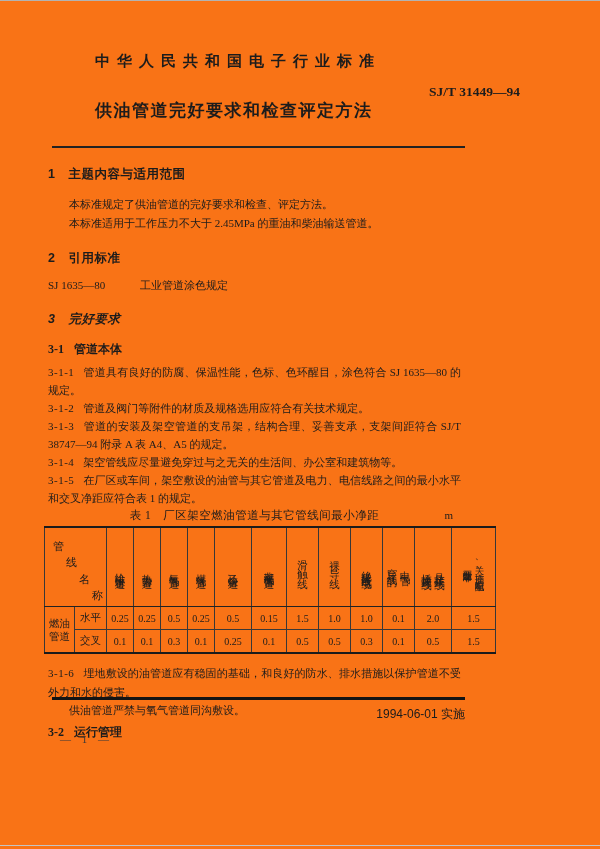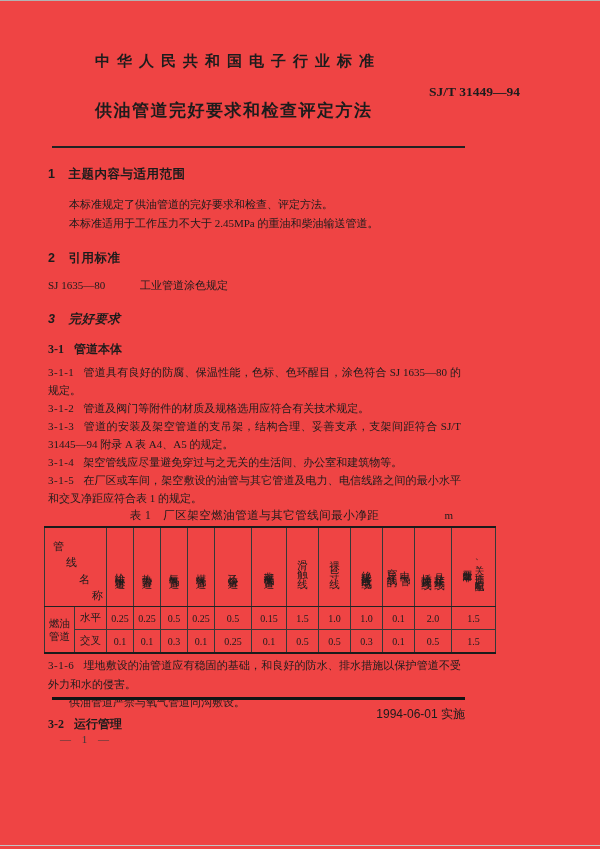--- a/index.html
+++ b/index.html
@@ -1,17 +1,17 @@
 <!DOCTYPE html>
 <html><head>
 <meta charset="utf-8">
 <style>
   html,body{margin:0;padding:0;background:#ffffff;}
   .page{
-    position:relative;width:600px;height:849px;background:#ef4444;
+    position:relative;width:600px;height:849px;background:#f97316;
     font-family:"Liberation Serif",serif;color:#1c1c1c;overflow:hidden;
   }
   .scan-edge-top{position:absolute;top:0;left:0;right:0;height:1px;background:#b3b3b3;}
   .scan-edge-bottom{position:absolute;bottom:3px;left:0;right:0;height:1px;background:#c4c4c4;}
 
   
   .std-type{position:absolute;top:52px;left:95px;font-family:"Liberation Sans",sans-serif;
     font-weight:bold;font-size:15px;letter-spacing:7px;}
   .std-num{position:absolute;top:84px;left:340px;width:180px;text-align:right;
     font-weight:bold;font-size:13.5px;}
@@ -31,21 +31,21 @@
   .h3 .num{margin-right:10px;font-family:"Liberation Serif",serif;font-weight:bold;}
   .para{font-size:11px;line-height:19px;margin:0;text-align:justify;}
   .para.ind{text-indent:1.9em;}
   .p-first{margin-top:12px;}
   .refs{margin-top:9px;font-size:11px;line-height:18px;}
   .ref-row{display:flex;}
   .ref-code{width:92px;flex:none;}
   .item{font-size:11px;line-height:18px;margin:0;text-align:justify;}
   .items{margin-top:5px;}
   .item .num{margin-right:9px;letter-spacing:0.5px;}
-  .after-table{margin-top:2px;line-height:18.5px;}
+  .after-table{margin-top:10px;line-height:18.5px;}
   .note-line{margin-top:0;}
   .h3.h-32{margin-top:4px;}
 
   
   .tbl-caption{position:relative;margin-top:1px;text-align:center;font-size:11.5px;height:16px;}
   .tbl-caption .cap{font-weight:normal;letter-spacing:0.5px;}
   .tbl-caption .unit{position:absolute;right:8px;top:1px;font-size:11px;}
   table.t1{border-collapse:collapse;table-layout:fixed;width:451px;margin-left:-4px;margin-top:2px;
     border-top:2px solid #1b1b1b;border-bottom:2.5px solid #1b1b1b;}
   table.t1 th,table.t1 td{border:1px solid #383838;padding:0;}
@@ -94,21 +94,21 @@
         <span>工业管道涂色规定</span>
       </div>
     </div>
 
     <h2 class="h-s3"><span class="num">3</span><span>完好要求</span></h2>
     <div class="h3"><span class="num">3-1</span><span>管道本体</span></div>
 
     <div class="items">
       <p class="item"><span class="num">3-1-1</span><span>管道具有良好的防腐、保温性能，色标、色环醒目，涂色符合 SJ 1635—80 的规定。</span></p>
       <p class="item"><span class="num">3-1-2</span><span>管道及阀门等附件的材质及规格选用应符合有关技术规定。</span></p>
-      <p class="item"><span class="num">3-1-3</span><span>管道的安装及架空管道的支吊架，结构合理、妥善支承，支架间距符合 SJ/T 31445—94 附录 A 表 A4、A5 的规定。</span></p>
+      <p class="item"><span class="num">3-1-3</span><span>管道的安装及架空管道的支吊架，结构合理、妥善支承，支架间距符合 SJ/T 38747—94 附录 A 表 A4、A5 的规定。</span></p>
       <p class="item"><span class="num">3-1-4</span><span>架空管线应尽量避免穿过与之无关的生活间、办公室和建筑物等。</span></p>
       <p class="item"><span class="num">3-1-5</span><span>在厂区或车间，架空敷设的油管与其它管道及电力、电信线路之间的最小水平和交叉净距应符合表 1 的规定。</span></p>
     </div>
 
     <div class="tbl-caption">
       <span class="cap">表 1　厂区架空燃油管道与其它管线间最小净距</span>
       <span class="unit">m</span>
     </div>
     <table class="t1">
       <colgroup>

